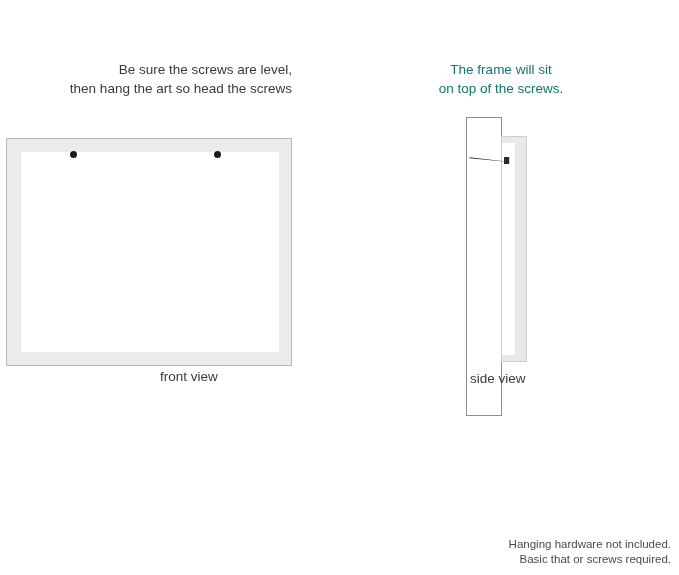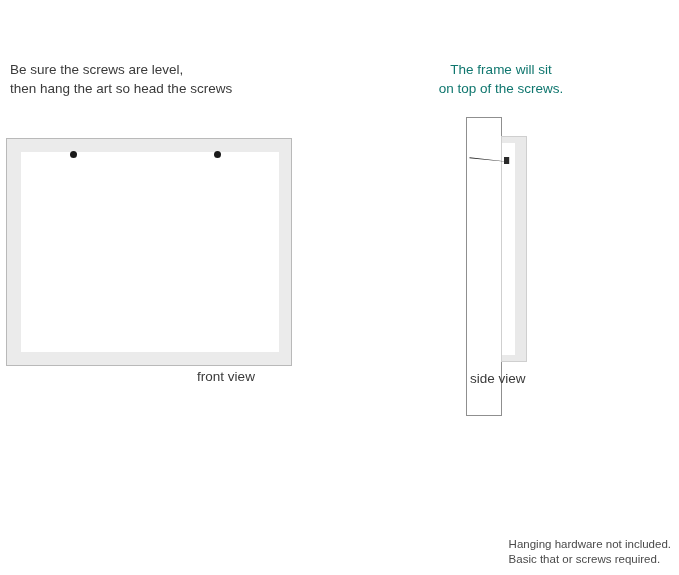--- a/index.html
+++ b/index.html
@@ -30,21 +30,21 @@
     color: #3a3a3a;
     letter-spacing: 0.1px;
   }
 
   
   .caption-left {
     position: absolute;
     top: 60px;
     left: 10px;
     width: 282px;
-    text-align: left;
+    text-align: right;
     font-size: 13.5px;
     line-height: 19px;
     color: #3a3a3a;
   }
   .frame-front {
     position: absolute;
     left: 6px;
     top: 138px;
     width: 286px;
     height: 228px;
@@ -69,21 +69,21 @@
     background: #1a1a1a;
   }
   .screw-left { left: 70px; top: 151px; }
   .screw-right { left: 214px; top: 151px; }
 
   .label-front {
     position: absolute;
     left: 160px;
     top: 369px;
     width: 132px;
-    text-align: center;
+    text-align: left;
     font-size: 13.5px;
     color: #3a3a3a;
   }
 
   
   .caption-right {
     position: absolute;
     top: 60px;
     left: 390px;
     width: 222px;
@@ -134,21 +134,21 @@
     width: 132px;
     font-size: 13.5px;
     color: #3a3a3a;
   }
 
   
   .footnote {
     position: absolute;
     right: 8px;
     bottom: 8px;
-    text-align: left;
+    text-align: right;
     font-size: 11.5px;
     line-height: 15px;
     color: #4a4a4a;
   }
   .nowrap { white-space: nowrap; }
 </style>
 </head>
 <body>
 
 <div class="stage">

